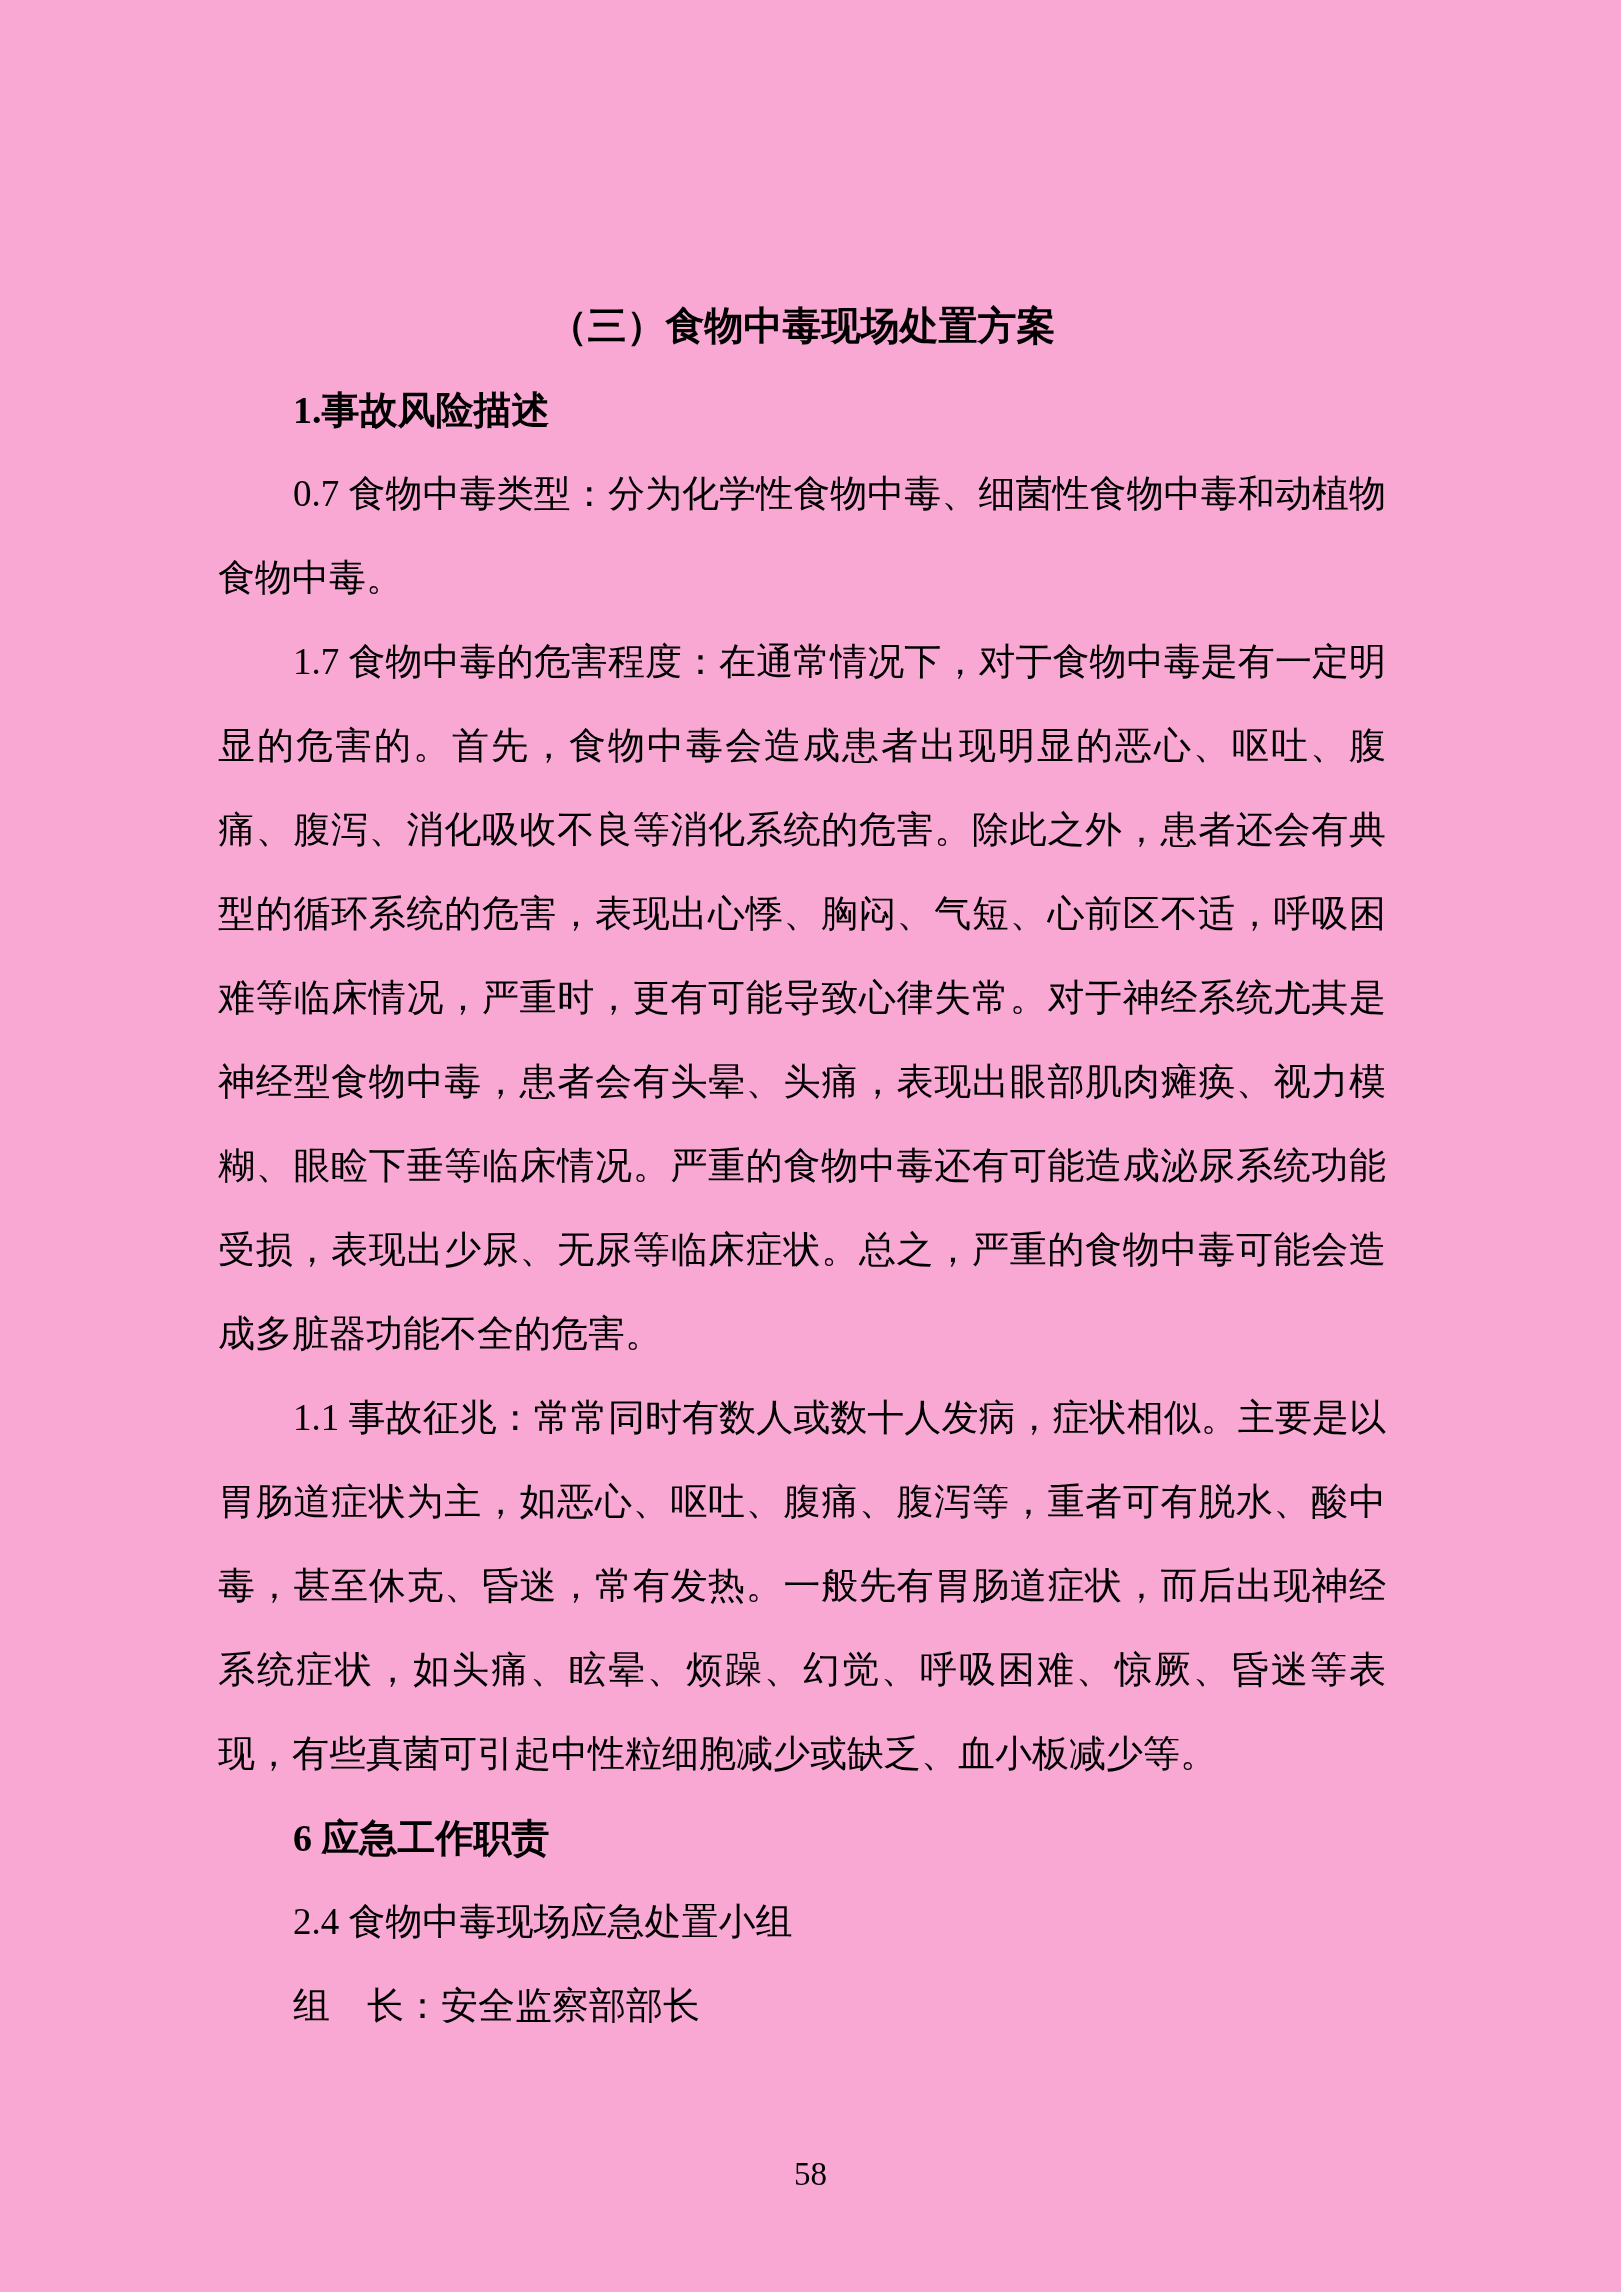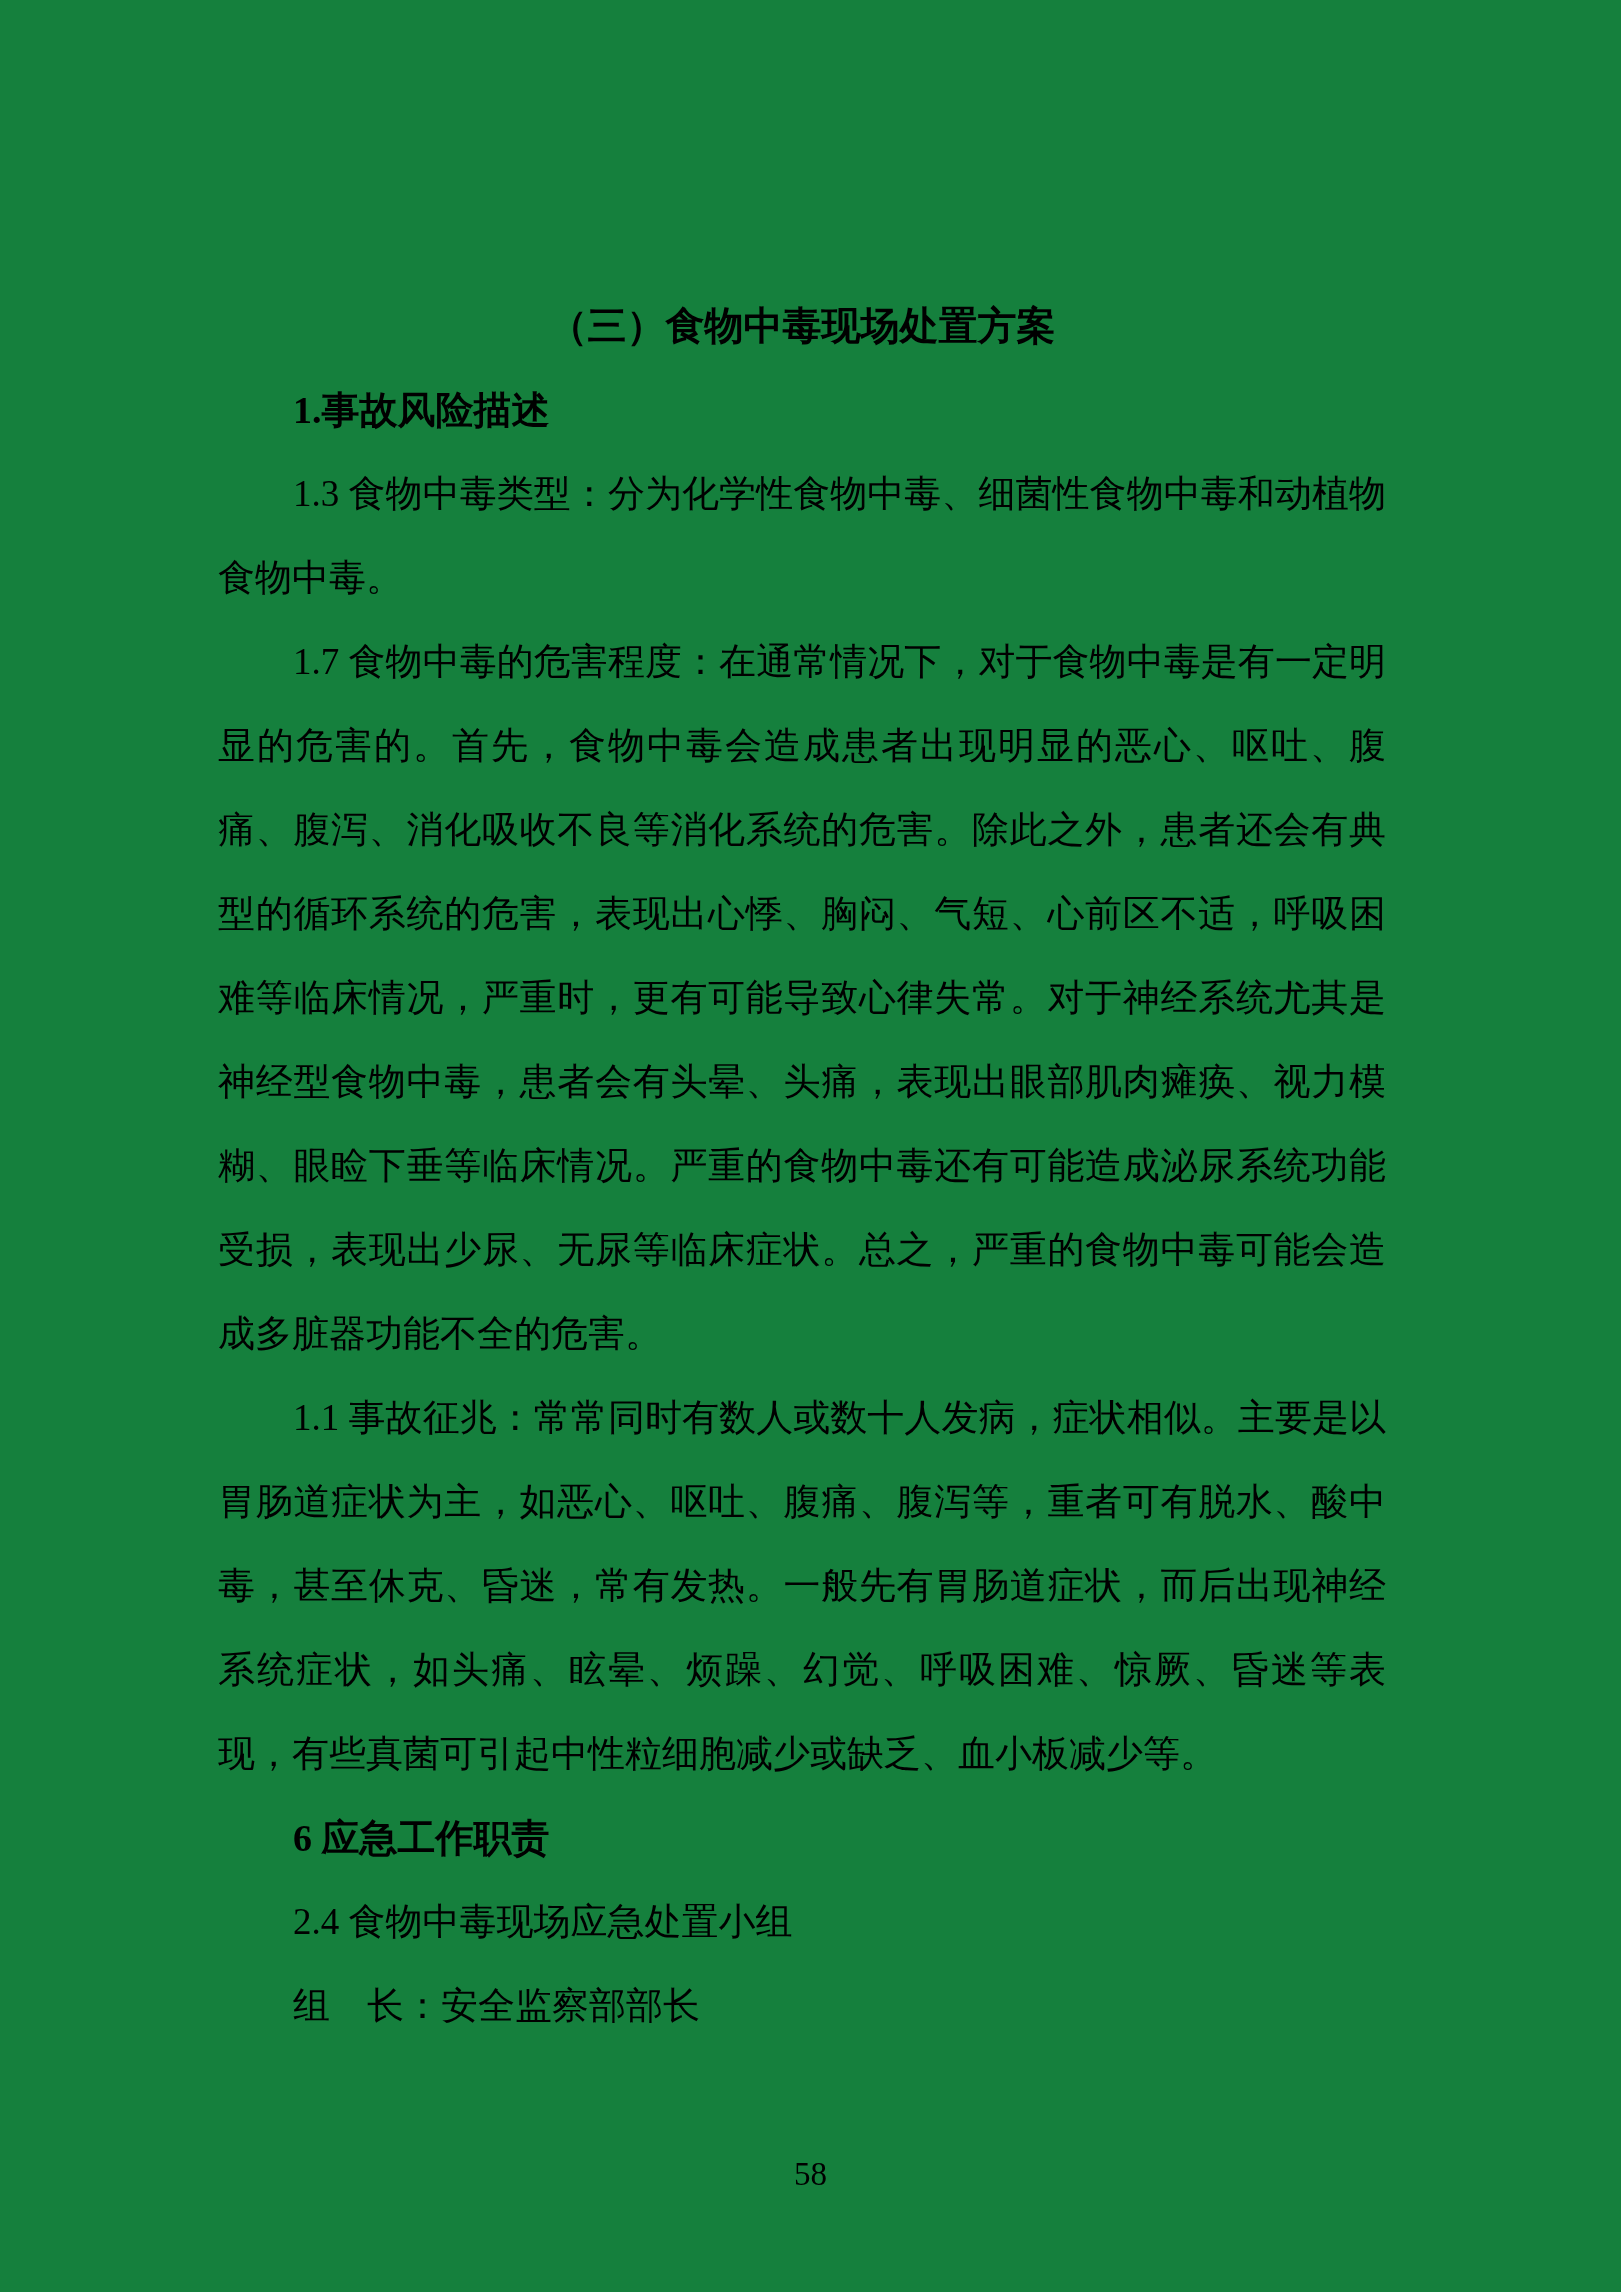--- a/index.html
+++ b/index.html
@@ -4,21 +4,21 @@
   <style>
     html, body {
       margin: 0;
       padding: 0;
       background: #ffffff;
     }
     .page {
       position: relative;
       width: 1621px;
       height: 2293px;
-      background: #15803d;
+      background: #f9a8d4;
       color: #000000;
       font-family: "Liberation Serif", "DejaVu Serif", serif;
       overflow: hidden;
       box-sizing: border-box;
     }
     .content {
       position: absolute;
       top: 0;
       left: 218px;
       width: 1168px;
@@ -64,21 +64,21 @@
   </style>
 </head>
 <body>
 
 <div class="page">
   <div class="content">
     <h1 class="doc-title">（三）食物中毒现场处置方案</h1>
 
     <h2 class="doc-heading">1.事故风险描述</h2>
 
-    <p class="doc-para">1.3 食物中毒类型：分为化学性食物中毒、细菌性食物中毒和动植物食物中毒。</p>
+    <p class="doc-para">0.7 食物中毒类型：分为化学性食物中毒、细菌性食物中毒和动植物食物中毒。</p>
 
     <p class="doc-para">1.7 食物中毒的危害程度：在通常情况下，对于食物中毒是有一定明显的危害的。首先，食物中毒会造成患者出现明显的恶心、呕吐、腹痛、腹泻、消化吸收不良等消化系统的危害。除此之外，患者还会有典型的循环系统的危害，表现出心悸、胸闷、气短、心前区不适，呼吸困难等临床情况，严重时，更有可能导致心律失常。对于神经系统尤其是神经型食物中毒，患者会有头晕、头痛，表现出眼部肌肉瘫痪、视力模糊、眼睑下垂等临床情况。严重的食物中毒还有可能造成泌尿系统功能受损，表现出少尿、无尿等临床症状。总之，严重的食物中毒可能会造成多脏器功能不全的危害。</p>
 
     <p class="doc-para">1.1 事故征兆：常常同时有数人或数十人发病，症状相似。主要是以胃肠道症状为主，如恶心、呕吐、腹痛、腹泻等，重者可有脱水、酸中毒，甚至休克、昏迷，常有发热。一般先有胃肠道症状，而后出现神经系统症状，如头痛、眩晕、烦躁、幻觉、呼吸困难、惊厥、昏迷等表现，有些真菌可引起中性粒细胞减少或缺乏、血小板减少等。</p>
 
     <h2 class="doc-heading">6 应急工作职责</h2>
 
     <p class="doc-para">2.4 食物中毒现场应急处置小组</p>
 
     <p class="doc-para">组　长：安全监察部部长</p>

